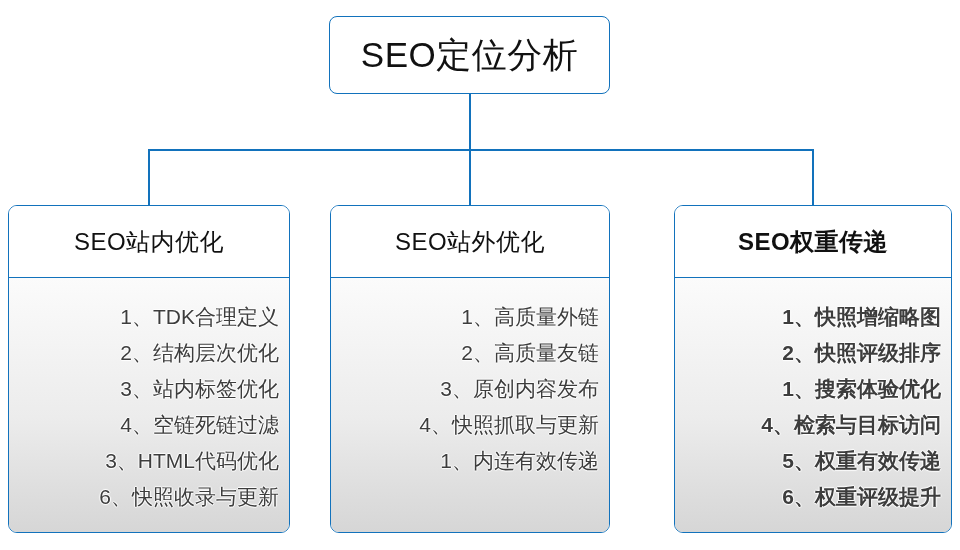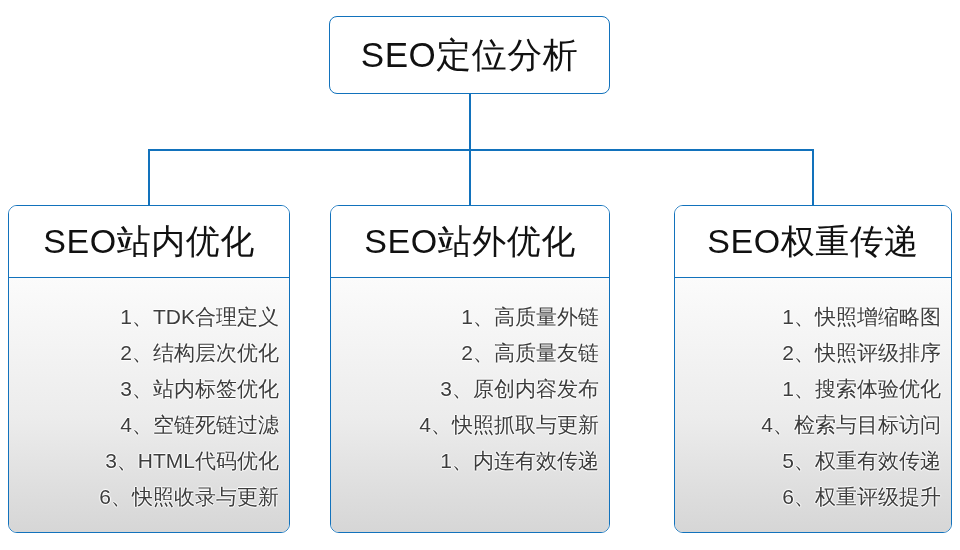--- a/index.html
+++ b/index.html
@@ -52,31 +52,31 @@
     box-sizing: border-box;
     border: 1.5px solid #1272bc;
     border-radius: 9px;
     display: flex;
     flex-direction: column;
     overflow: hidden;
     background: #ffffff;
   }
   #col-0 { left: 8px;   width: 282px; }
   #col-1 { left: 330px; width: 280px; }
-  #col-2 { left: 674px; width: 278px; }
+  #col-2 { left: 674px; width: 278px; font-weight: bold; }
   .col-header {
     height: 72px;
     flex: 0 0 auto;
     box-sizing: border-box;
     border-bottom: 1.5px solid #1272bc;
     background: #ffffff;
     display: flex;
     align-items: center;
     justify-content: center;
-    font-size: 34px;
+    font-size: 24px;
     color: #111111;
     letter-spacing: 0.5px;
     white-space: nowrap;
   }
   .col-body {
     flex: 1 1 auto;
     background: linear-gradient(180deg, #fbfbfb 0%, #ececec 55%, #d6d6d6 100%);
     padding: 21px 10px 0 22px;
     text-align: right;
   }

